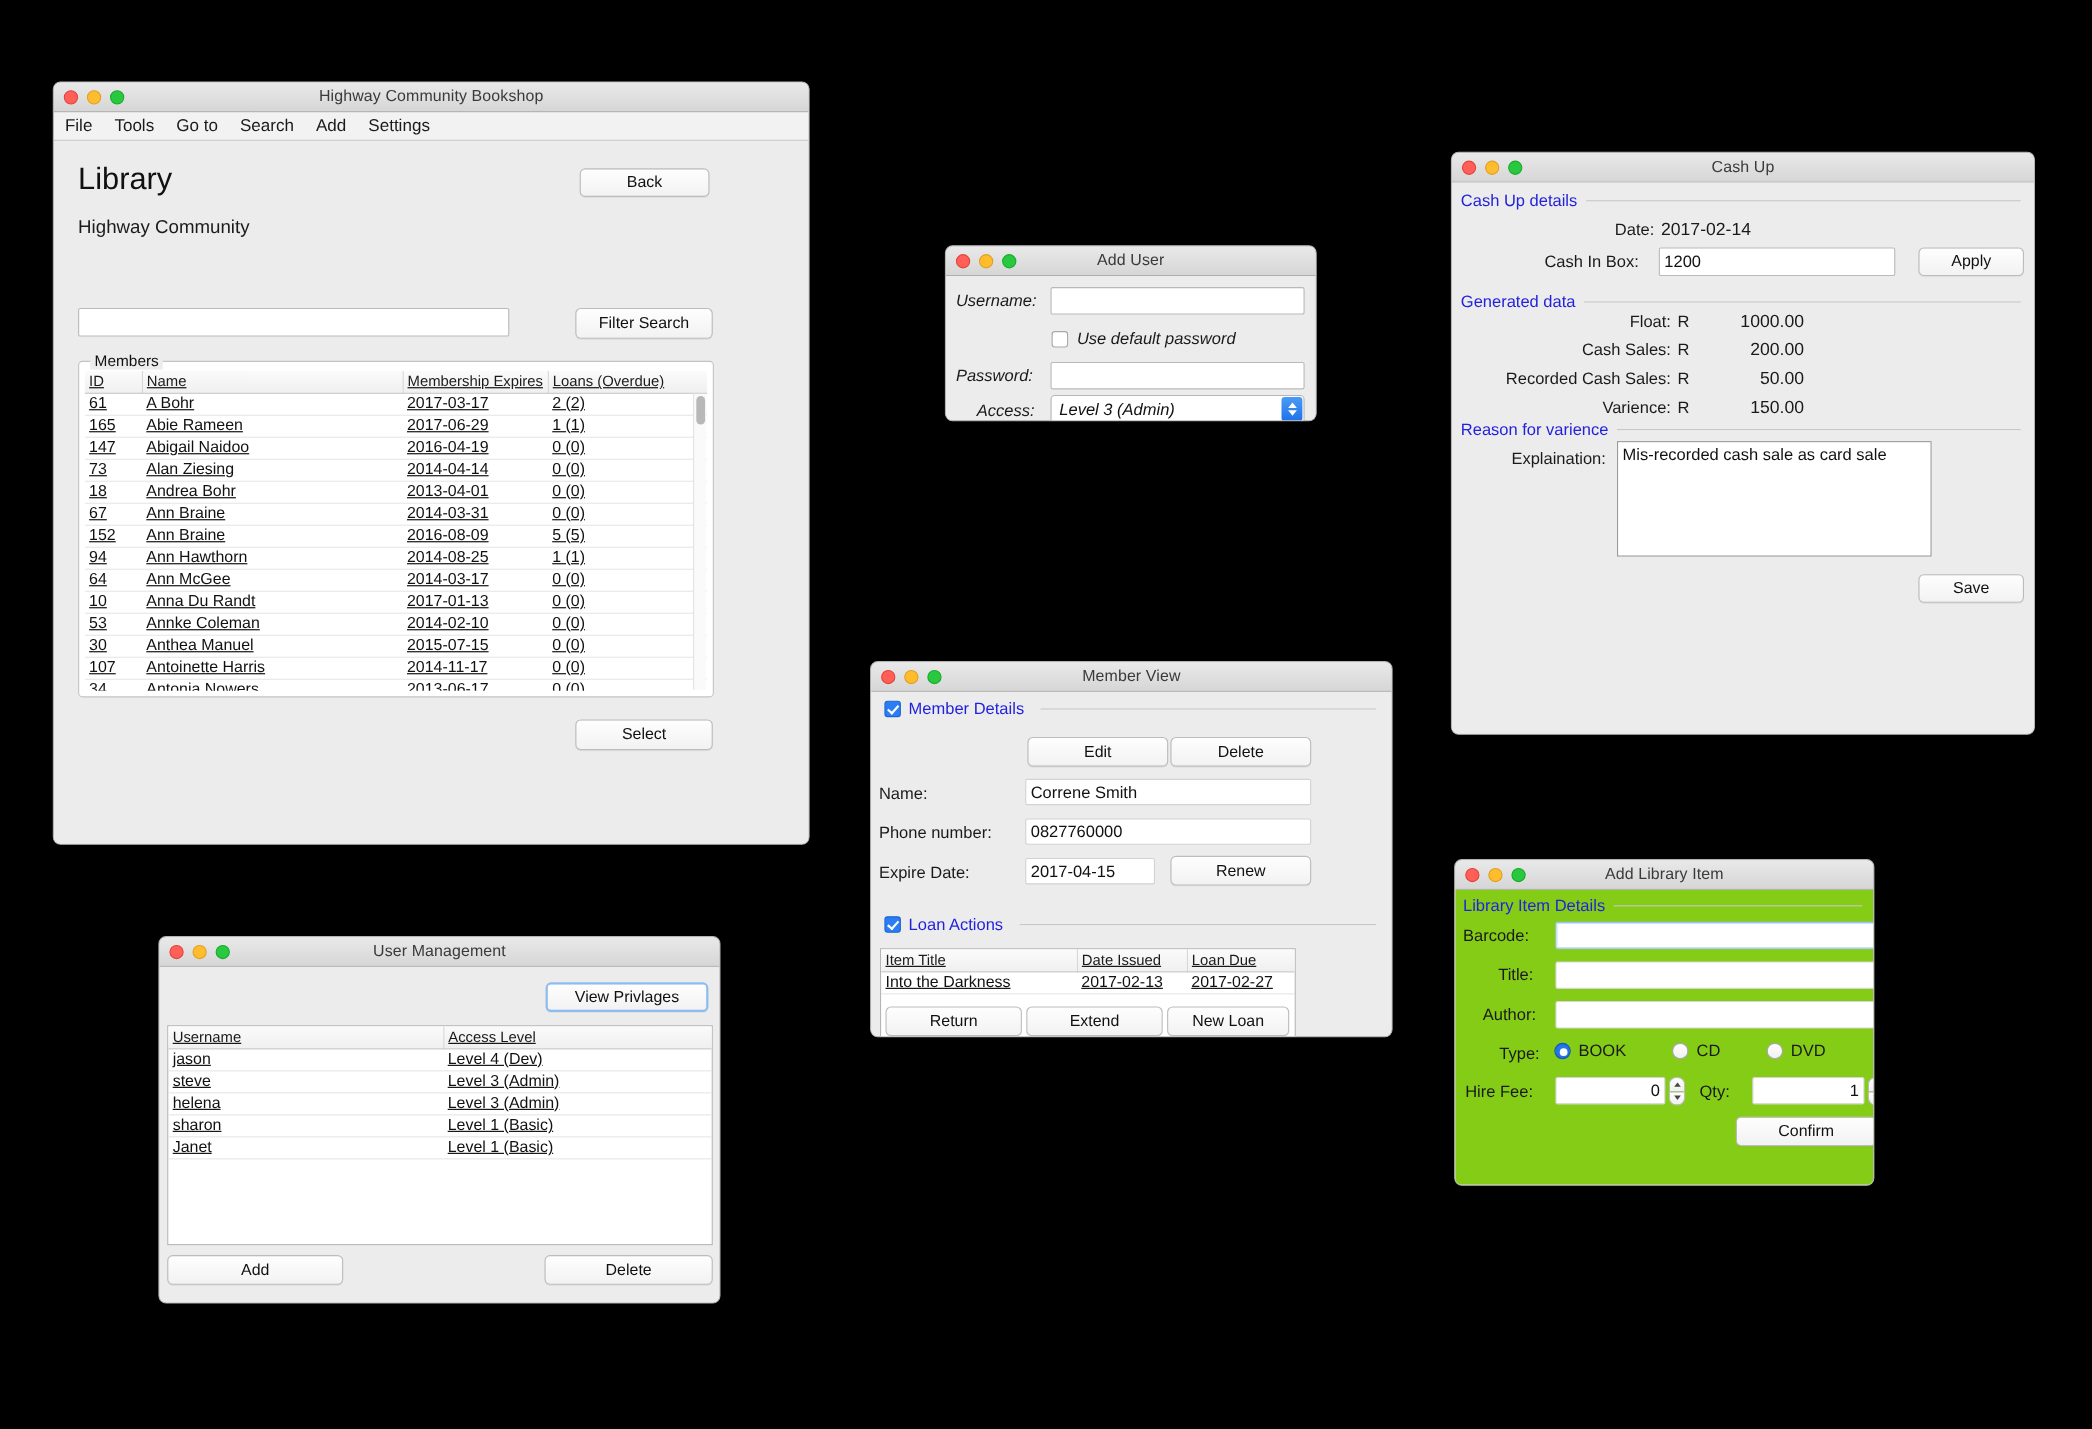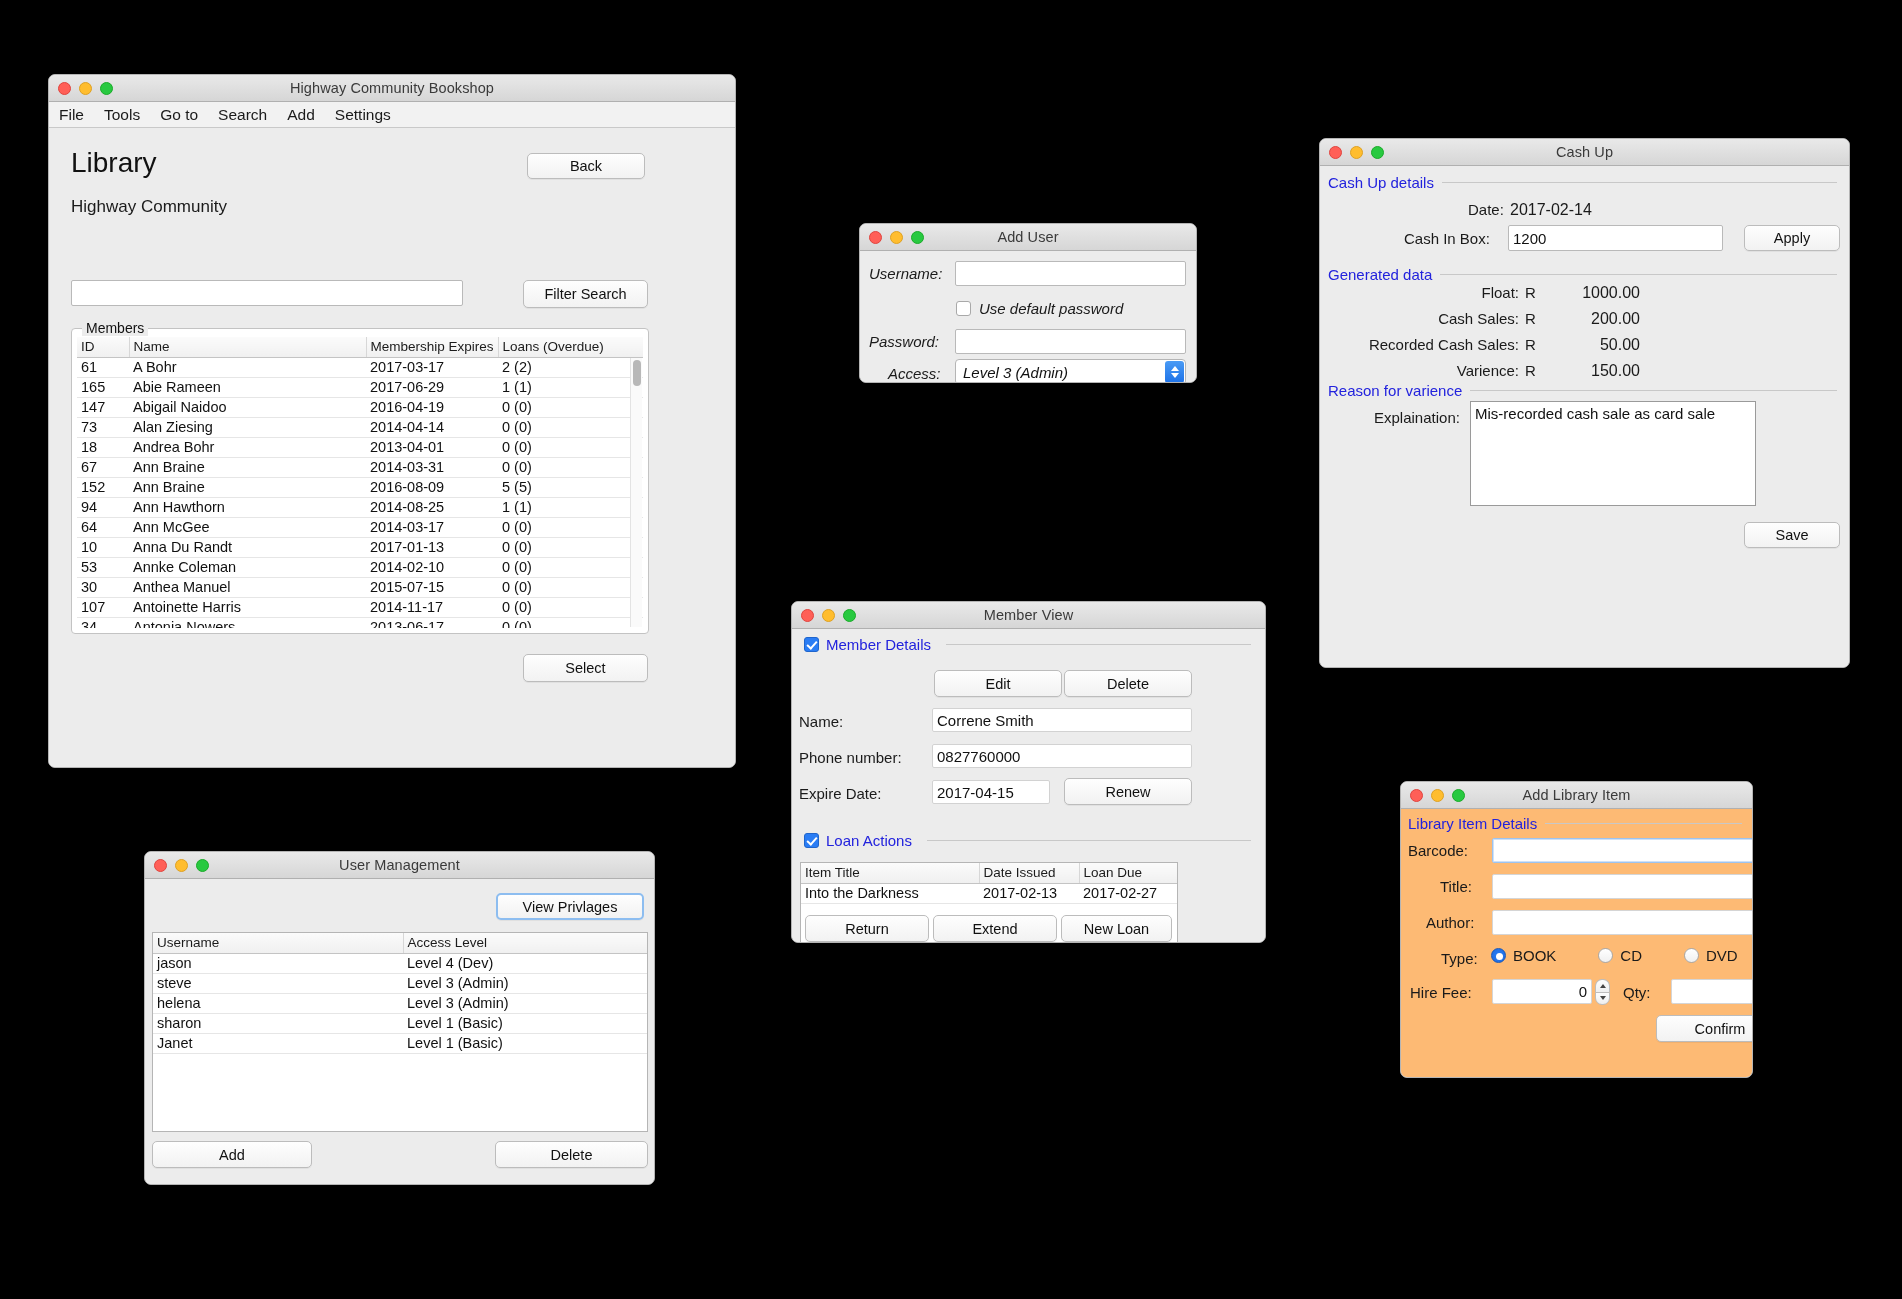--- a/index.html
+++ b/index.html
@@ -136,21 +136,21 @@
     flex:1; background: linear-gradient(180deg,#fdfdfd,#efefef);
     border: 1px solid #bdbdbd;
     display:flex;align-items:center;justify-content:center;
   }
   .spin div:first-child { border-radius: 7px 7px 0 0; border-bottom:none; }
   .spin div:last-child  { border-radius: 0 0 7px 7px; }
   .spin i.up   { width:0;height:0;border-left:3px solid transparent;border-right:3px solid transparent;border-bottom:4px solid #444; }
   .spin i.down { width:0;height:0;border-left:3px solid transparent;border-right:3px solid transparent;border-top:4px solid #444; }
 
   
-  .tablewrap { background:#fff; border:1px solid #b5b5b5; overflow:hidden; position:relative; }
+  .tablewrap { background:#fff; border:1px solid #b5b5b5; overflow:hidden; position:relative;text-decoration:underline; }
   table.tbl { border-collapse: collapse; width: 100%; font-size: 14.5px; table-layout: fixed; }
   table.tbl thead th {
     background: linear-gradient(180deg,#fbfbfb,#f0f0f0);
     border-bottom: 1px solid #c4c4c4;
     border-right: 1px solid #d7d7d7;
     font-weight: normal;
     font-size: 13.5px;
     color: #1b1b1b;
     text-align: left;
     padding: 2px 4px;
@@ -552,30 +552,30 @@
               </tr>
             </tbody>
         </table>
       </div>
 
       <div class="btn" style="position:absolute;left:7px;top:262px;width:160px;height:27px;">Add</div>
       <div class="btn" style="position:absolute;left:350px;top:262px;width:153px;height:27px;">Delete</div>
     </div>
   </div>
 
-  <div class="win" style="left:1400px; top:781px; width:353px; height:297px;">
+  <div class="win" style="left:1322px; top:781px; width:382px; height:297px;">
     <div class="titlebar">
       <div class="traffic">
         <span class="dot red"></span>
         <span class="dot yellow"></span>
         <span class="dot green"></span>
       </div>
       <div class="wintitle">Add Library Item</div>
     </div>
-    <div style="position:absolute;left:0;top:27px;right:0;bottom:0;background:#fdba74;">
+    <div style="position:absolute;left:0;top:27px;right:0;bottom:0;background:#84cc16;">
 
       <div style="position:absolute;left:7px;top:6px;right:10px;display:flex;align-items:center;">
         <span class="grouplbl">Library Item Details</span>
         <span class="grouprule"></span>
       </div>
 
       <div class="lbl" style="position:absolute;left:7px;top:33px;">Barcode:</div>
       <div class="field focus" style="position:absolute;left:91px;top:29px;width:292px;height:25px;"></div>
 
       <div class="lbl" style="position:absolute;left:39px;top:69px;">Title:</div>

